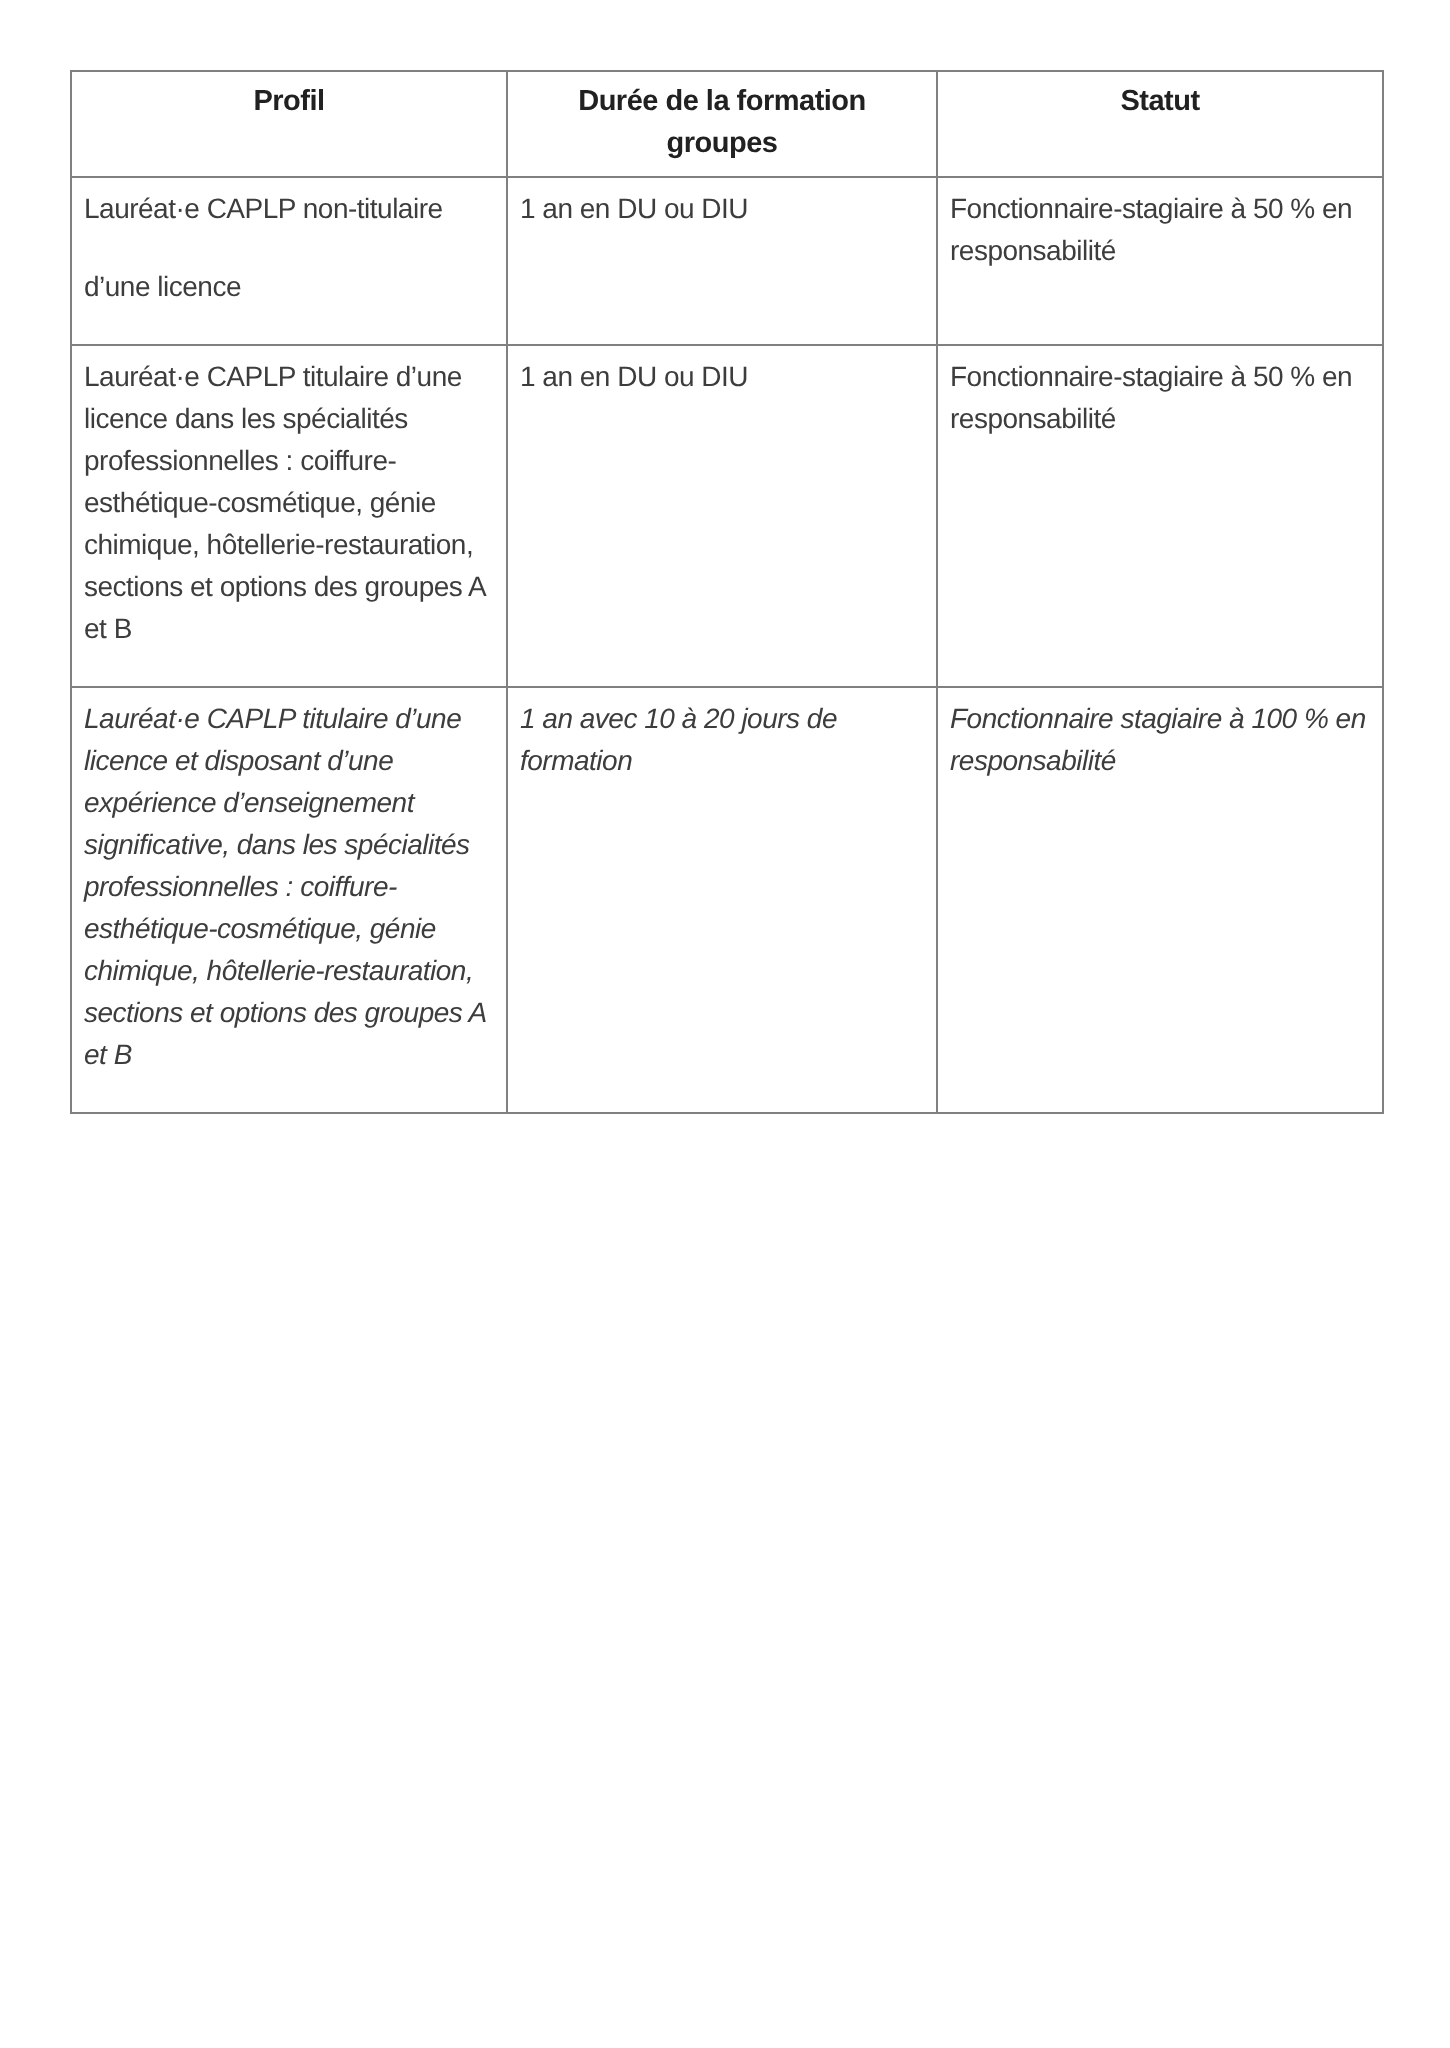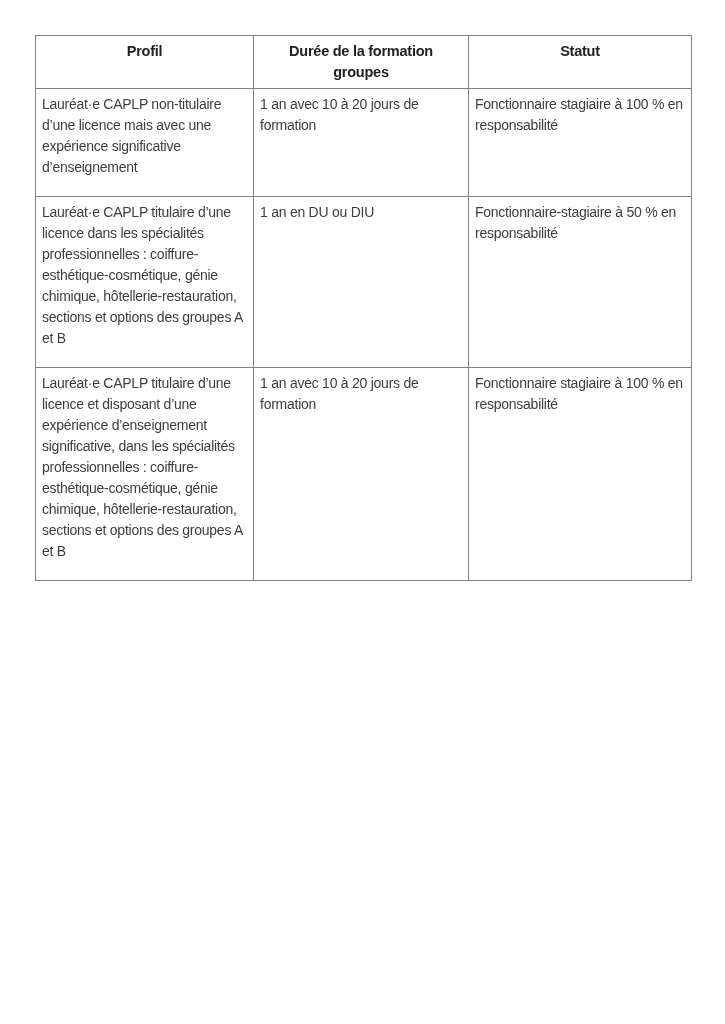--- a/index.html
+++ b/index.html
@@ -60,43 +60,44 @@
       <col class="c3">
     </colgroup>
     <thead>
       <tr>
         <th>Profil</th>
         <th>Durée de la formation groupes</th>
         <th>Statut</th>
       </tr>
     </thead>
     <tbody>
-        <tr style="height: 107px;">
+        <tr style="height: 84px;">
           <td>
-            <p>Lauréat·e CAPLP non-titulaire d’une licence mais avec une expérience significative d’enseignement</p>
+            <p>Lauréat·e CAPLP non-titulaire</p>
+            <p>d’une licence</p>
           </td>
           <td>
-            <p>1 an avec 10 à 20 jours de formation</p>
+            <p>1 an en DU ou DIU</p>
           </td>
           <td>
-            <p>Fonctionnaire stagiaire à 100 % en responsabilité</p>
+            <p>Fonctionnaire-stagiaire à 50 % en responsabilité</p>
           </td>
         </tr>
         <tr style="height: 169px;">
           <td>
             <p>Lauréat·e CAPLP titulaire d’une licence dans les spécialités professionnelles : coiffure-esthétique-cosmétique, génie chimique, hôtellerie-restauration, sections et options des groupes A et B</p>
           </td>
           <td>
             <p>1 an en DU ou DIU</p>
           </td>
           <td>
             <p>Fonctionnaire-stagiaire à 50 % en responsabilité</p>
           </td>
         </tr>
-        <tr style="height: 200px;">
+        <tr style="height: 200px; font-style: italic;">
           <td>
             <p>Lauréat·e CAPLP titulaire d’une licence et disposant d’une expérience d’enseignement significative, dans les spécialités professionnelles : coiffure-esthétique-cosmétique, génie chimique, hôtellerie-restauration, sections et options des groupes A et B</p>
           </td>
           <td>
             <p>1 an avec 10 à 20 jours de formation</p>
           </td>
           <td>
             <p>Fonctionnaire stagiaire à 100 % en responsabilité</p>
           </td>
         </tr>

